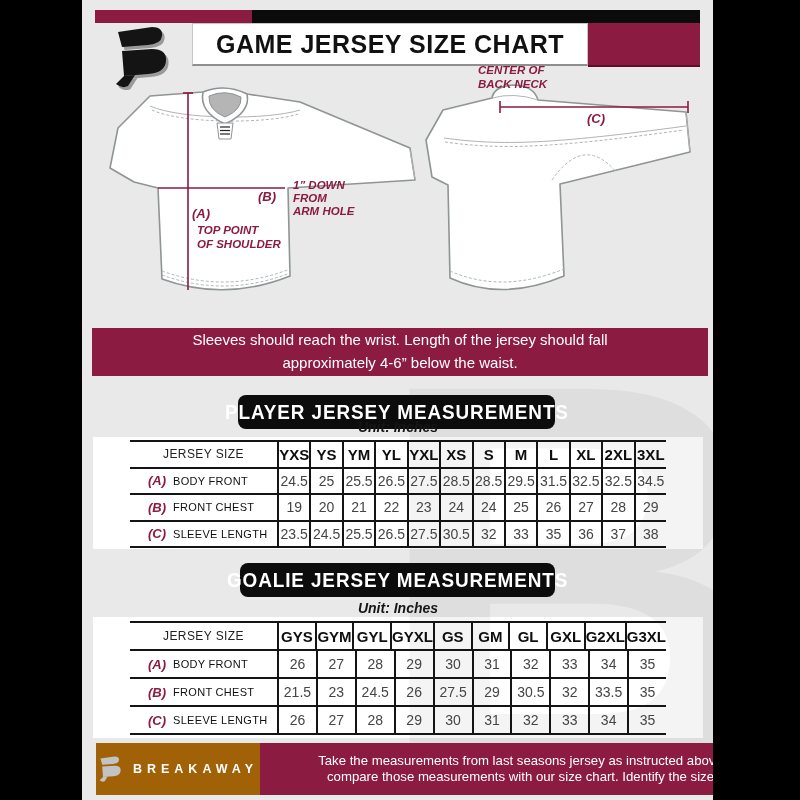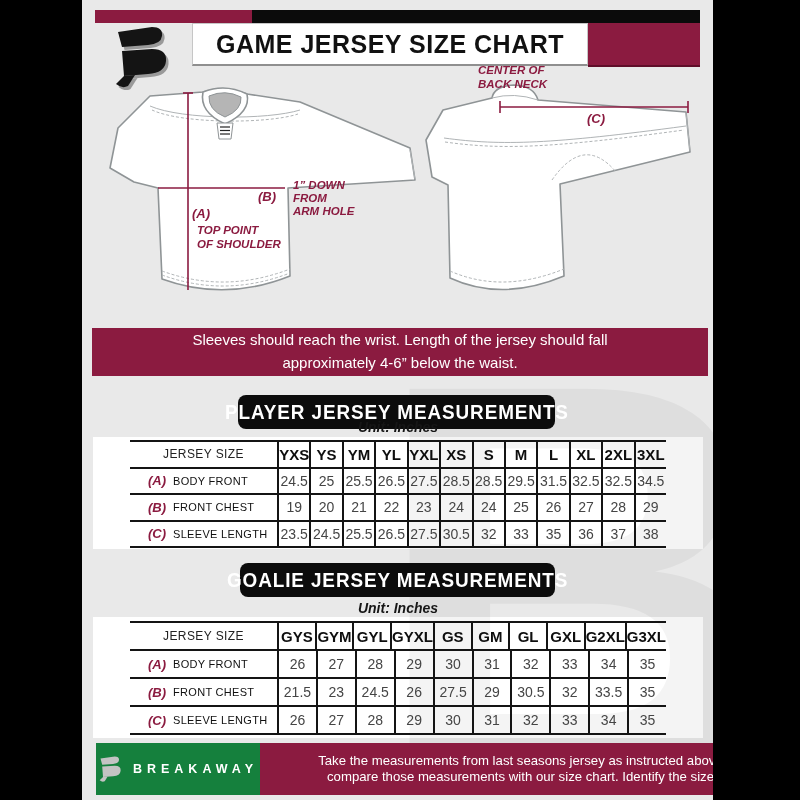--- a/index.html
+++ b/index.html
@@ -54,21 +54,21 @@
   .cell.corner{font-size:12px;color:#222;letter-spacing:.4px;}
   .cell.rowlab{justify-content:flex-start;padding-left:18px;gap:7px;}
   .rowkey{color:var(--maroon,#8b1b40);font-weight:bold;font-size:13px;font-style:italic;}
   .rowtxt{color:#101010;font-size:11px;letter-spacing:.3px;}
 
   
   .watermark{left:290px;top:300px;font-size:560px;font-weight:bold;line-height:1;
              color:rgba(0,0,0,0.045);z-index:2;user-select:none;}
 
   
-  .footer-black{left:14px;top:743px;width:164px;height:52px;background:#15803d;display:flex;
+  .footer-black{left:14px;top:743px;width:164px;height:52px;background:#a16207;display:flex;
                 align-items:center;justify-content:center;gap:9px;z-index:3;}
   .footer-brand{color:#fff;font-size:12.5px;font-weight:bold;letter-spacing:5px;}
   .footer-maroon{left:178px;top:743px;width:521px;height:52px;background:var(--maroon,#8b1b40);
                  color:#fff;font-size:13.2px;line-height:16px;text-align:center;
                  display:flex;flex-direction:column;justify-content:center;z-index:3;}
 </style>
 </head>
 <body>
 
 <div class="stage">

